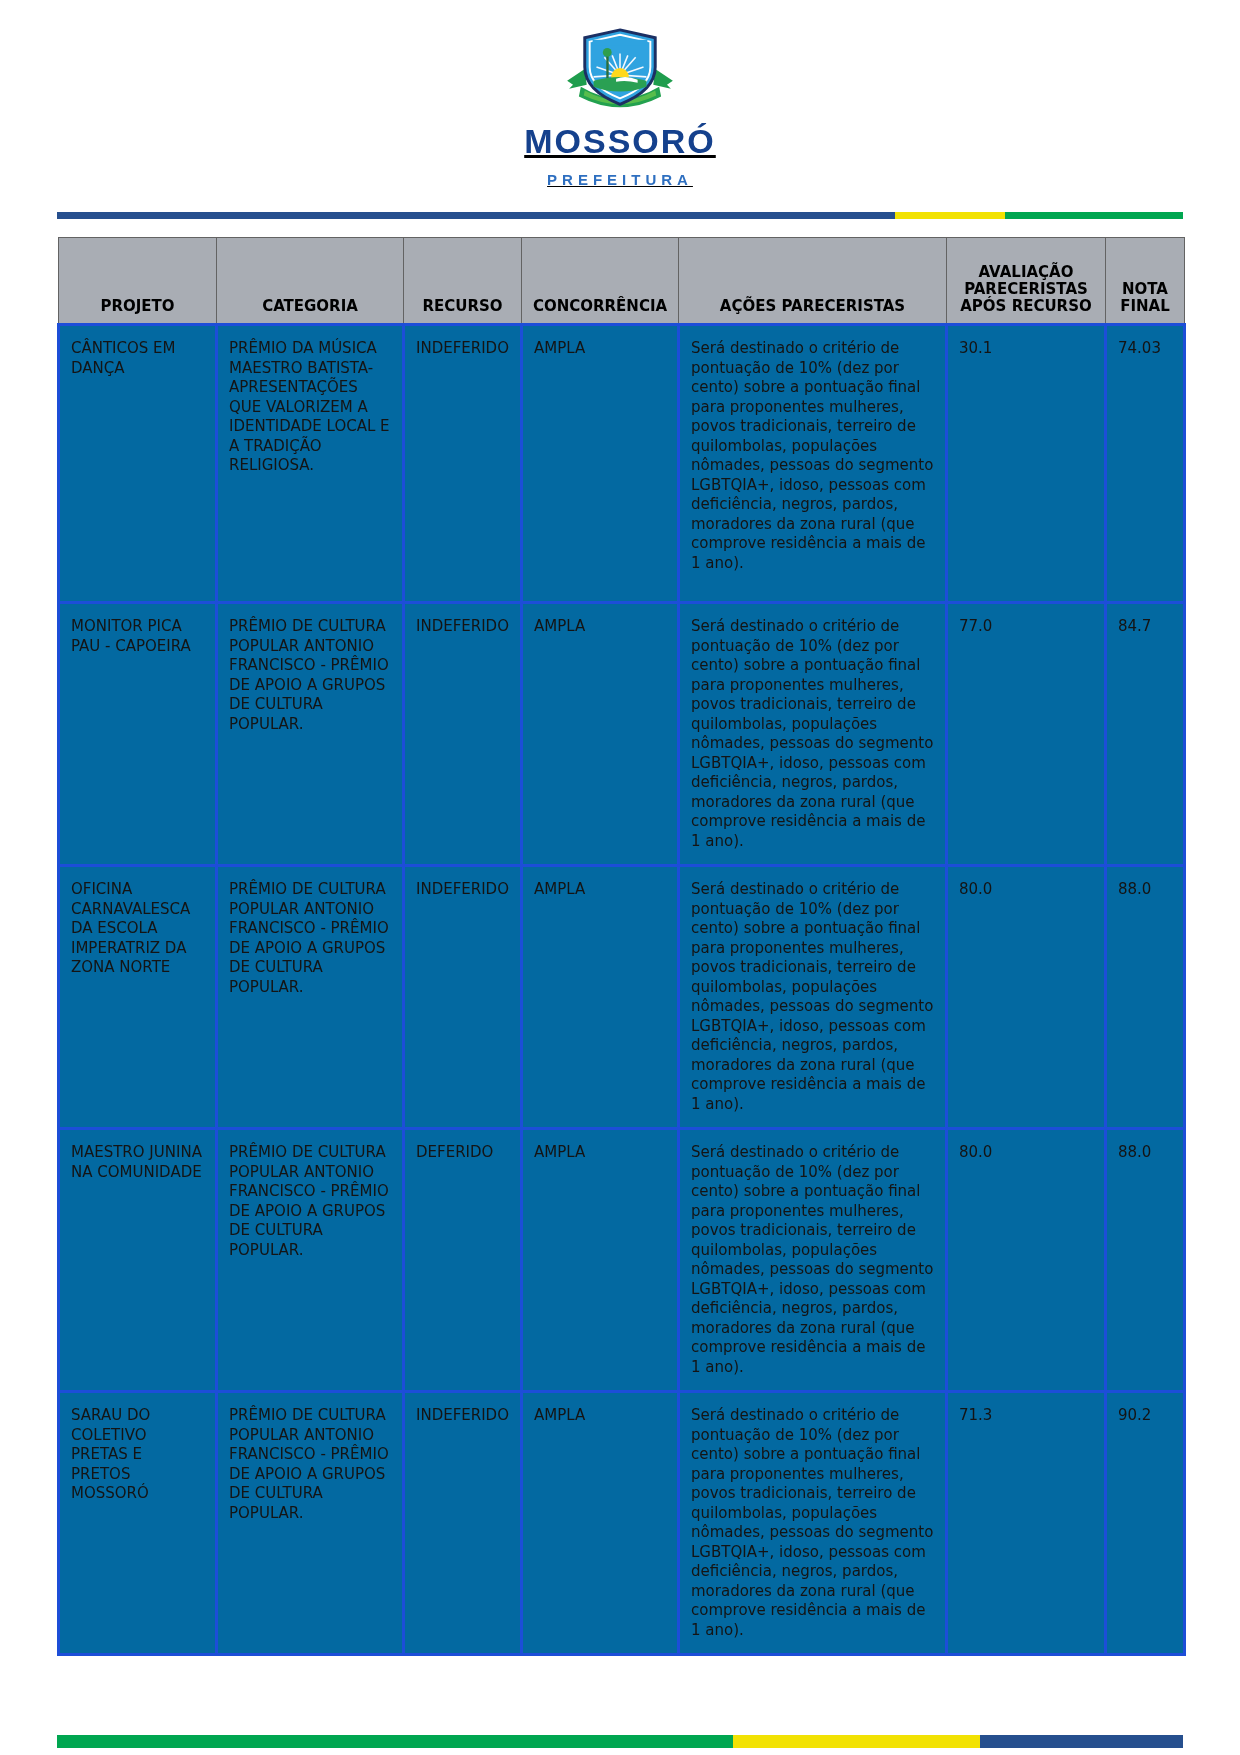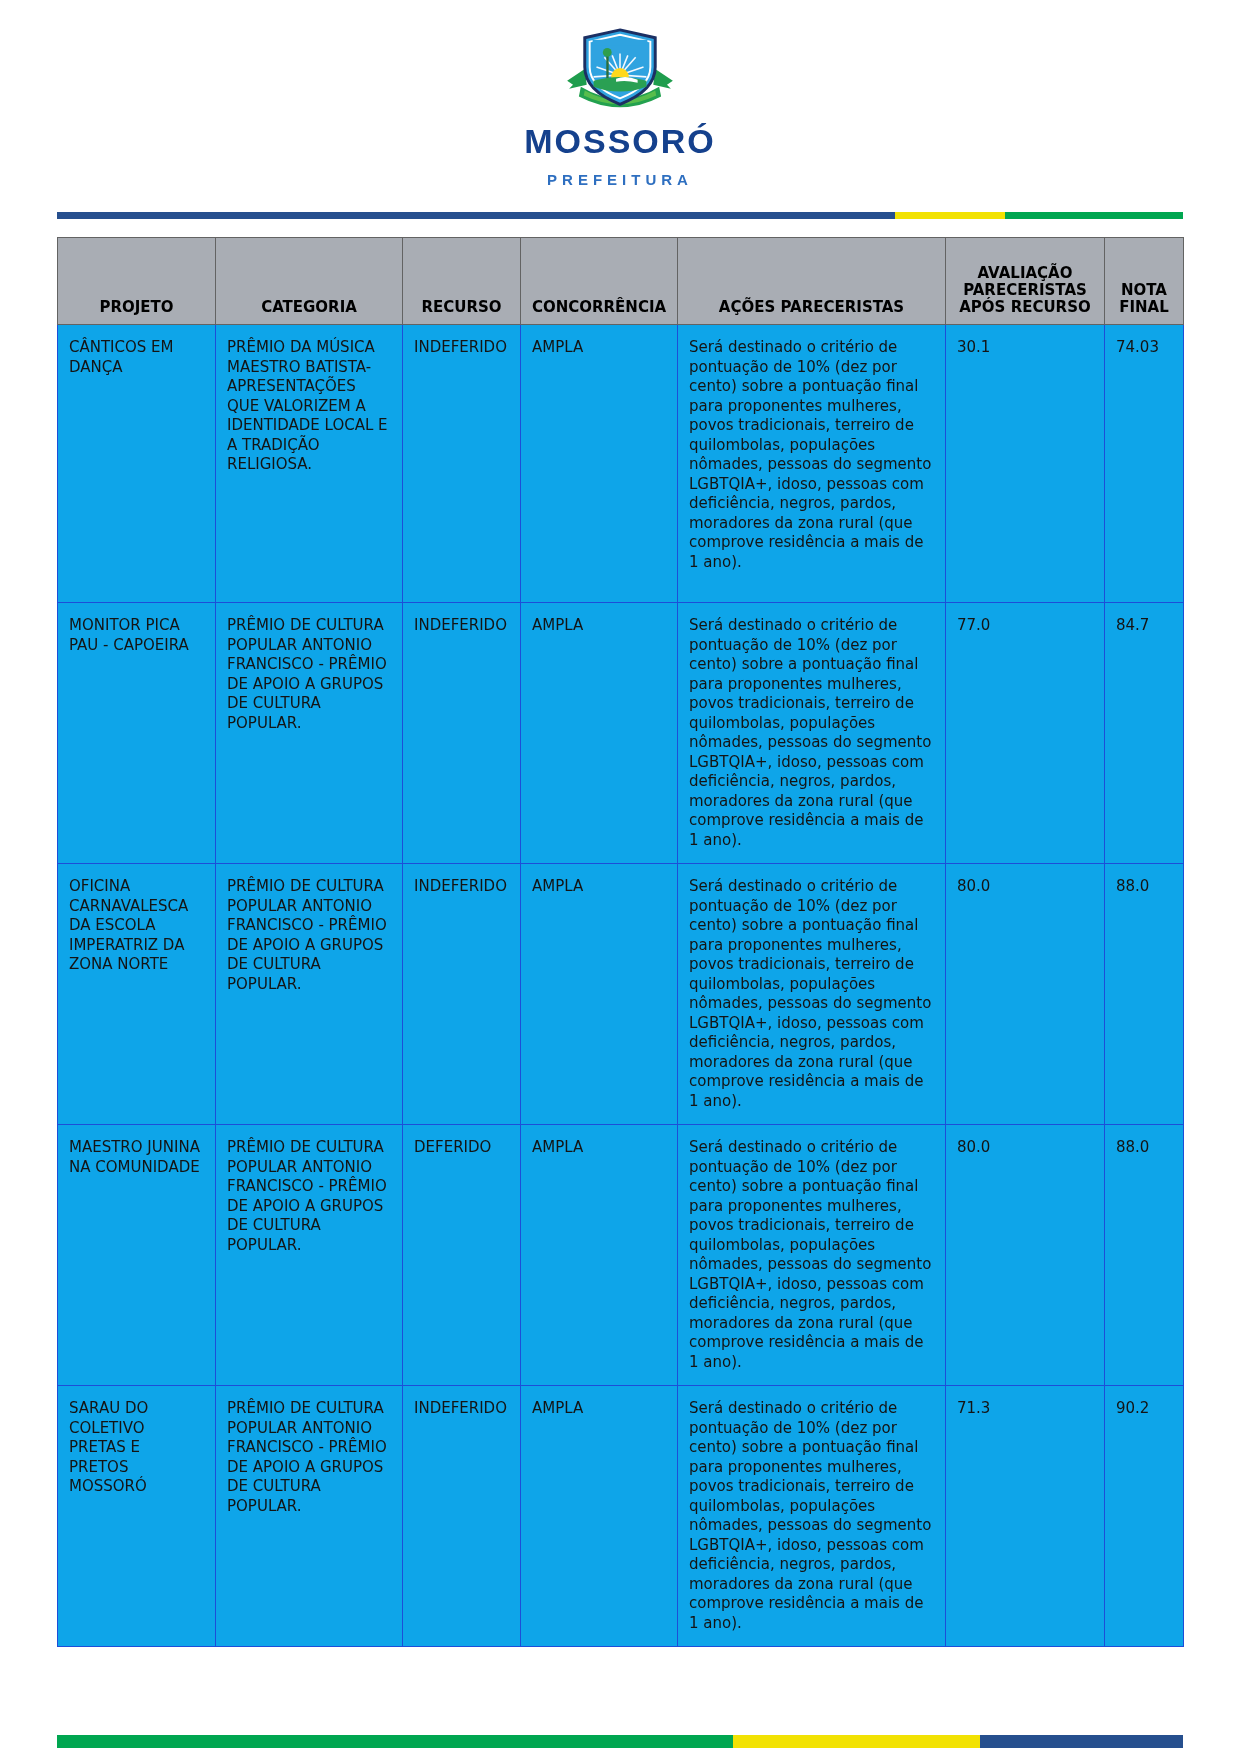--- a/index.html
+++ b/index.html
@@ -4,21 +4,21 @@
 <style>
   html,body{margin:0;padding:0;background:#ffffff;}
   body{
     width:1240px;height:1755px;position:relative;
     font-family:"DejaVu Sans","Liberation Sans",sans-serif;
     -webkit-font-smoothing:antialiased;
   }
   .page{position:relative;width:1240px;height:1755px;overflow:hidden;background:#fff;}
 
   
-  .doc-header{position:absolute;top:26px;left:0;width:100%;text-align:center;}
+  .doc-header{position:absolute;top:26px;left:0;width:100%;text-align:center;text-decoration:underline;}
   .logo-wrap{display:inline-block;line-height:0;}
   .brand{font-family:"Liberation Sans",sans-serif;font-size:34px;font-weight:800;
          letter-spacing:2px;color:#15418d;line-height:1.0;margin-top:2px;}
   .brand-sub{font-family:"Liberation Sans",sans-serif;font-size:15px;font-weight:700;
          letter-spacing:5px;color:#2e6fc0;line-height:1.1;margin-top:14px;}
   .doc-title{font-family:"Liberation Sans",sans-serif;font-size:31px;font-weight:700;
          color:#3c3c3e;letter-spacing:0.5px;margin:10px 0 0 0;line-height:1.0;}
 
   .top-bar{position:absolute;top:212px;left:57px;width:1126px;height:7px;display:flex;}
   .top-bar .seg-blue{width:74.4%;background:#264f8e;}
@@ -31,21 +31,21 @@
     border-collapse:collapse;table-layout:fixed;
   }
   table.projects th{
     background:#a9adb4;border:1px solid #636363;
     vertical-align:bottom;text-align:center;
     font-size:15px;font-weight:700;color:#000;
     line-height:17px;padding:6px 4px 8px 4px;
     height:87px;box-sizing:border-box;
   }
   table.projects td{
-    border:1px solid #1d4ed8;background:#0ea5e9;
+    border:3px solid #1d4ed8;background:#0369a1;
     vertical-align:top;text-align:left;
     font-size:15px;font-weight:400;color:#141414;
     line-height:19.5px;padding:13px 11px;
     box-sizing:border-box;word-wrap:break-word;
   }
   tr.row-1{height:278px;} tr.row-2{height:248px;} tr.row-3{height:249px;}
   tr.row-4{height:250px;} tr.row-5{height:252px;}
 
   
   .bottom-bar{position:absolute;left:57px;bottom:7px;width:1126px;height:13px;display:flex;}

